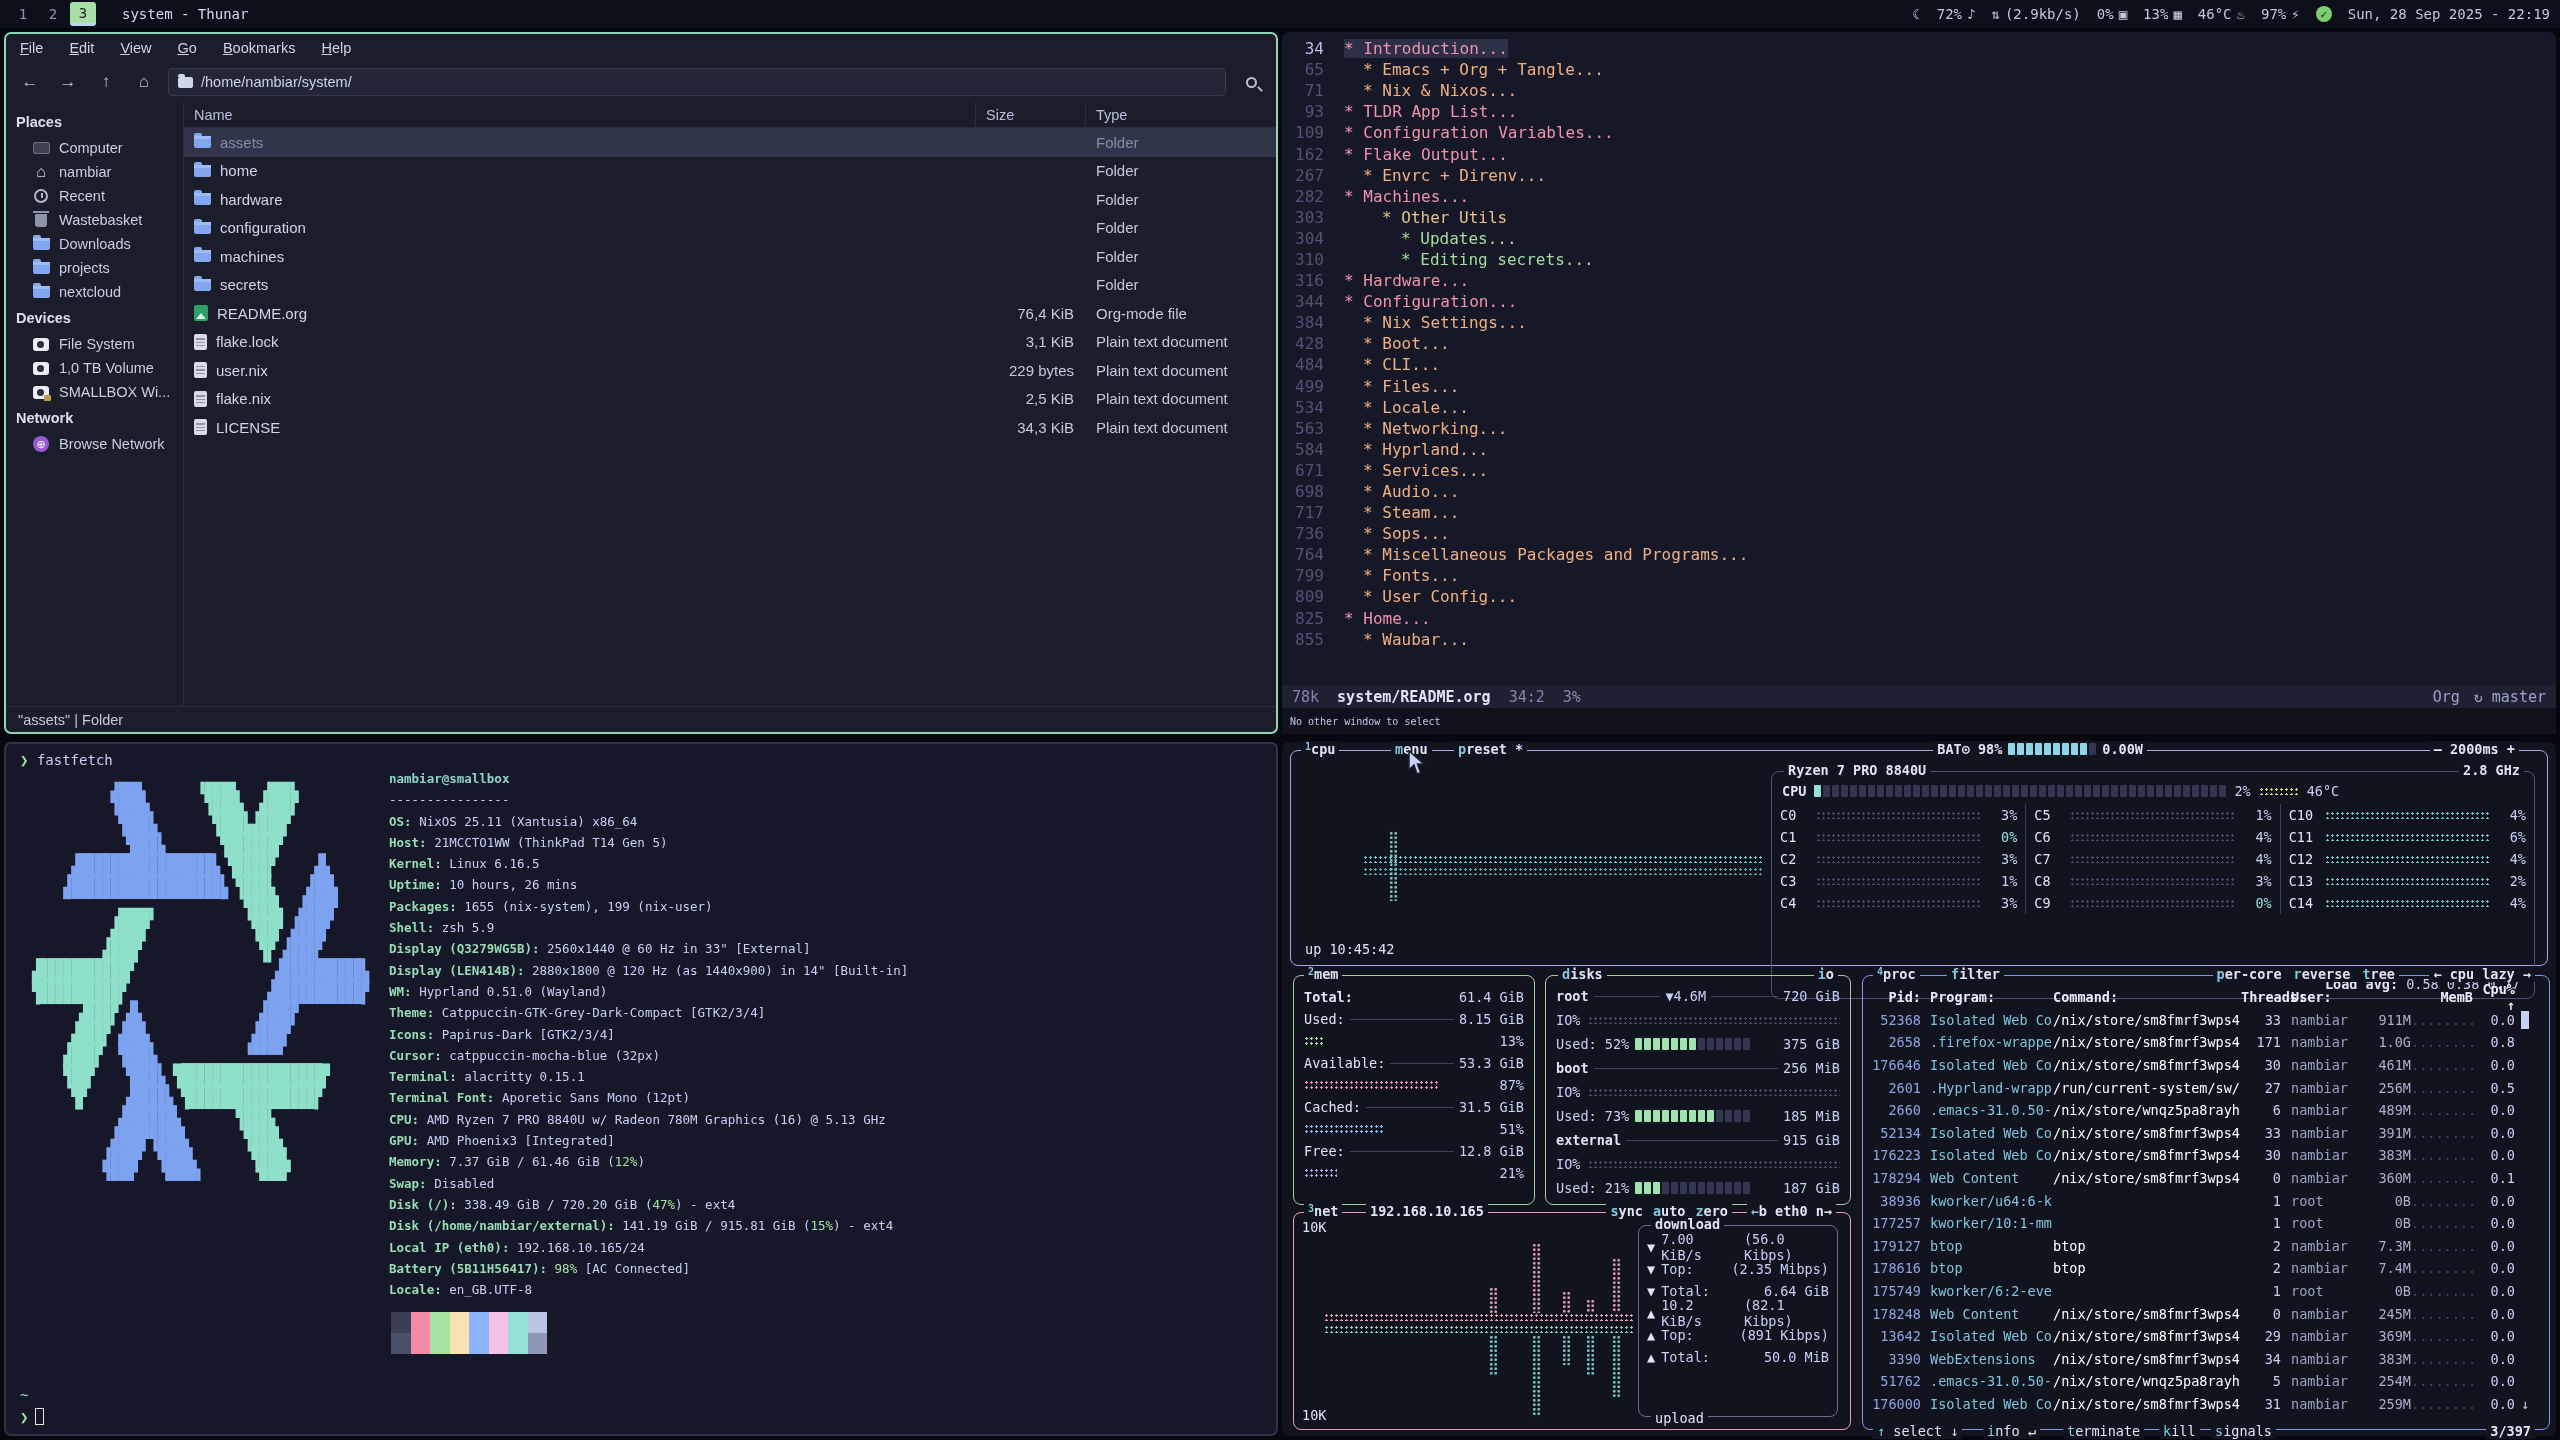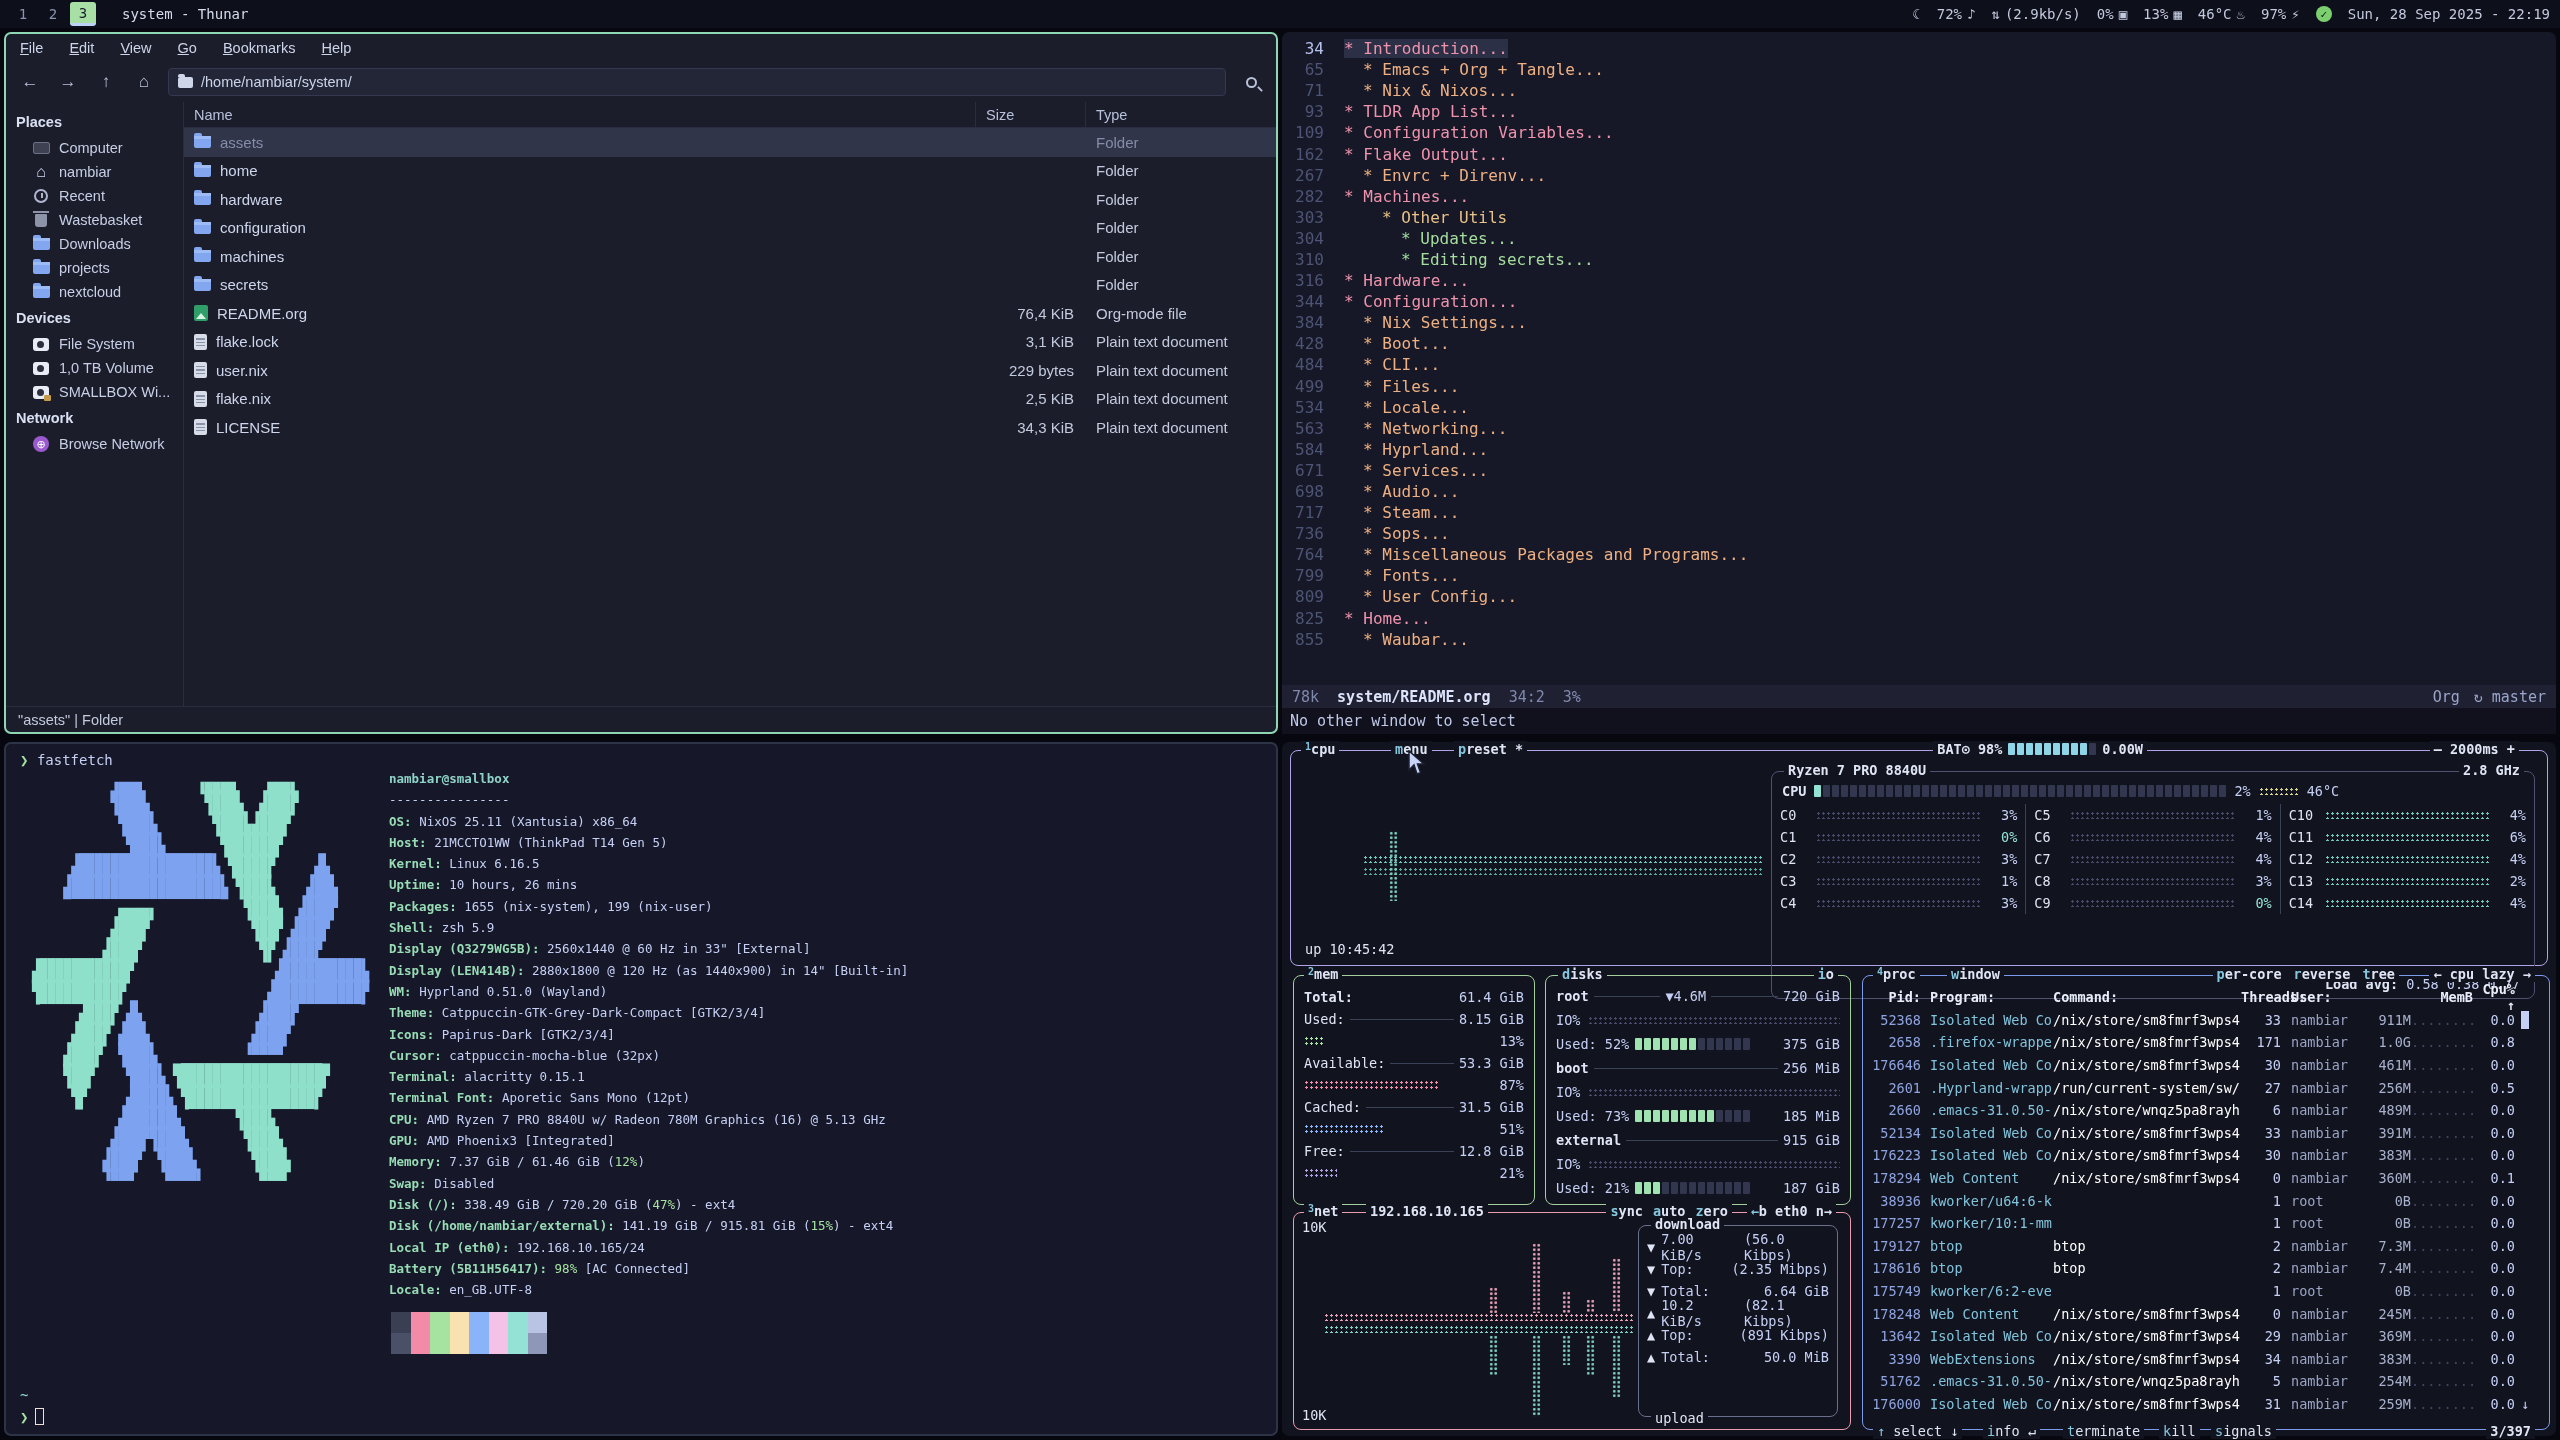--- a/index.html
+++ b/index.html
@@ -91,21 +91,21 @@
   .em-num { width:42px; text-align:right; color:#4d5474; flex:none; }
   .em-text { margin-left:20px; white-space:pre; }
   .em-num.cur { color:#b6c1ea; }
   .lv1 { color:#ef93ac; } .lv2 { color:#eeb083; } .lv3 { color:#e9c287; } .lv4 { color:#a5dd9e; }
   .hl { background:#2c3047; }
   #em-modeline { position:absolute; left:0; right:0; bottom:26px; height:23px; background:#1f2133;
     display:flex; align-items:center; font-size:15px; color:#8089ad; padding:0 10px; gap:18px; }
   #em-file { color:#dde4fb; font-weight:bold; }
   #em-ml-right { margin-left:auto; display:flex; gap:14px; color:#9aa5c9; }
   #em-echo { position:absolute; left:0; right:0; bottom:0; height:26px; background:#10111c;
-    color:#c0c8e8; font-size:15px; display:flex; align-items:center; padding:0 8px; }
+    color:#c0c8e8; font-size:10px; display:flex; align-items:center; padding:0 8px; }
 
   
   #term { left:4px; top:742px; width:1274px; height:694px; background:#161829;
     border:2px solid #2e3448; font-family:"DejaVu Sans Mono",monospace; color:#c6d0f5; }
   #t-prompt1 { position:absolute; left:14px; top:8px; font-size:14px; }
   .p-char { color:#a6e3a1; }
   #logo { position:absolute; left:26px; top:28px; font-size:21px; line-height:21px;
     transform:scaleX(0.62); transform-origin:left top; white-space:pre; }
   #ff-block { position:absolute; left:383px; top:24px; font-size:12.5px; line-height:21.3px; white-space:pre; }
   .ff-label { color:#97dcb4; font-weight:bold; }
@@ -951,21 +951,21 @@
               <span>Total:</span>
               <span style="flex: 1 1 0%;"></span>
               <span>50.0 MiB</span>
             </div>
           </div>
       </div>
     </div>
 
     <div class="bbox" id="proc-box" style="left:580px;top:233px;width:688px;height:455px;border-color:#7d9bed;">
       <span class="btitle" style="left:10px;"><span class="sup">4</span><span>proc</span></span>
-      <span class="btitle fl" style="left:84px;">window</span>
+      <span class="btitle fl" style="left:84px;">filter</span>
       <span class="btitle" style="right:150px;display:flex;gap:12px;" id="proc-opts">
           <span class="fl">per-core</span>
           <span class="fl">reverse</span>
           <span class="fl">tree</span>
         </span>
       <span class="btitle" style="right:14px;color:#dfe5f5;">← cpu lazy →</span>
       <div id="proc-head" class="proc-row proc-head" style="margin-top:10px;">
           <div class="pc-pid">Pid:</div>
           <div class="pc-prog">Program:</div>
           <div class="pc-cmd">Command:</div>

